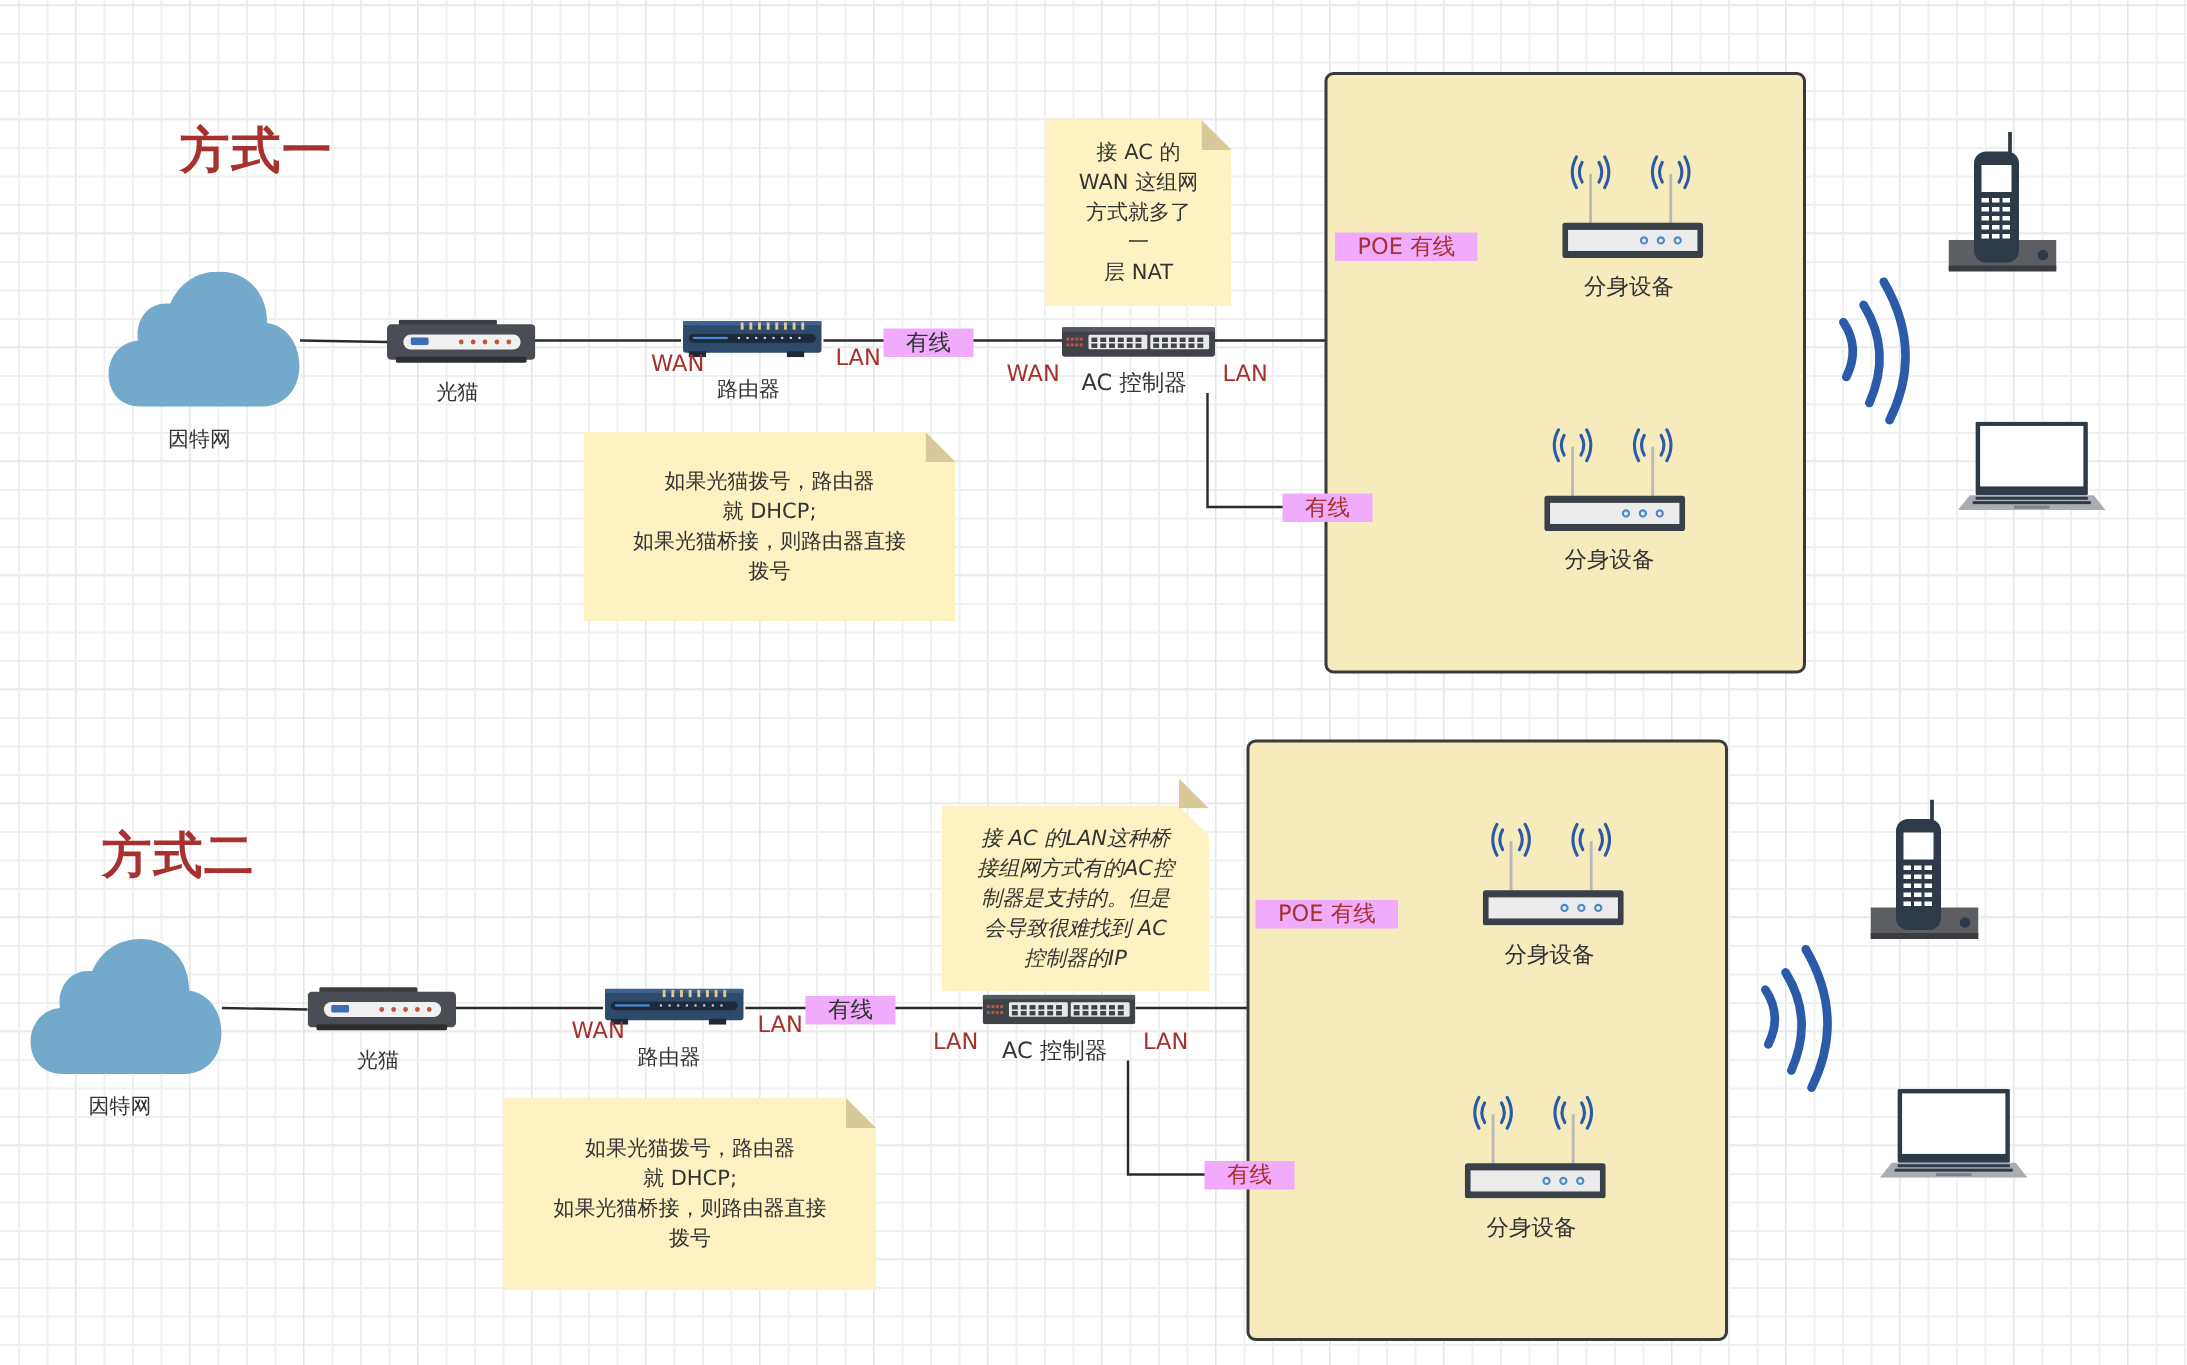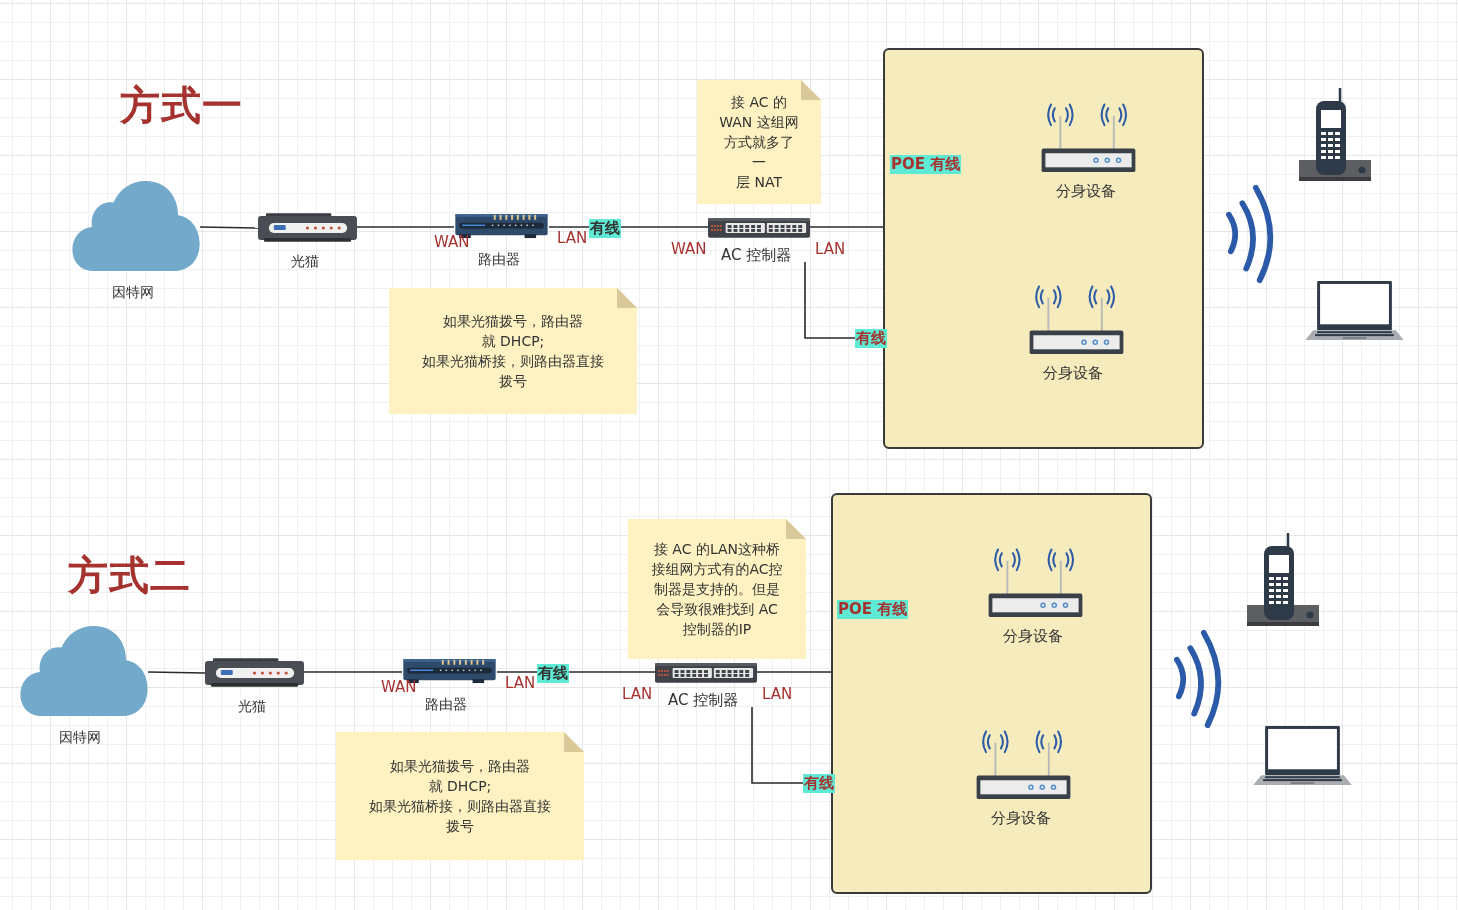--- a/index.html
+++ b/index.html
@@ -9,24 +9,24 @@
     background-image:
       linear-gradient(#e6e6e6 1px, transparent 1px),
       linear-gradient(90deg, #e6e6e6 1px, transparent 1px),
       linear-gradient(#f0f0f0 1px, transparent 1px),
       linear-gradient(90deg, #f0f0f0 1px, transparent 1px);
     background-size: 76px 76px, 76px 76px, 19px 19px, 19px 19px;
     background-position: 50px 3px, 50px 3px, 12px 3px, 12px 3px;
     font-family: "DejaVu Sans", "Liberation Sans", sans-serif;
   }
   svg.wires { position:absolute; left:0; top:0; width:1458px; height:910px; }
-  .title { position:absolute; font-family:"DejaVu Sans", sans-serif; font-weight:bold; font-size:40px; color:#a5322e; letter-spacing:1px; }
+  .title { position:absolute; font-family:"DejaVu Sans", sans-serif; font-weight:bold; font-size:33px; color:#a5322e; letter-spacing:1px; }
   .lbl { position:absolute; font-size:14px; color:#333; white-space:nowrap; }
   .red { position:absolute; font-size:15px; color:#a5322e; white-space:nowrap; }
-  .redbg { background:#5eead4; padding:0 1px;font-weight:bold; }
+  .redbg { background:#f0abfc; padding:0 15px; }
   .note {
     position:absolute; background:#fff2c2; color:#333; font-size:14px; line-height:20px;
     text-align:center; display:flex; align-items:center; justify-content:center;
     box-sizing:border-box; padding:6px 22px; white-space:pre-line;
     box-shadow: 1px 1px 2px rgba(0,0,0,0.05);
   }
   .note::after {
     content:""; position:absolute; right:0; top:0; width:0; height:0;
     border-style:solid; border-width:0 20px 20px 0;
     border-color: transparent #ffffff transparent transparent;
@@ -286,21 +286,21 @@
 <div class="lbl" style="left:425px; top:696px;">路由器</div>
 <div class="lbl redbg" style="left:537px; top:664px; font-size:15px;">有线</div>
 
 <svg class="icon" style="left:655px; top:663px; width:102px; height:20px;">
     <use href="#switch"></use>
   </svg>
 <div class="red" style="left:622px; top:685px;">LAN</div>
 <div class="lbl" style="left:668px; top:691px; font-size:15px;">AC 控制器</div>
 <div class="red" style="left:762px; top:685px;">LAN</div>
 
-<div class="note" style="left:628px; top:519px; width:178px; height:140px;">接 AC 的LAN这种桥
+<div class="note" style="left:628px; top:537px; width:178px; height:124px;font-style:italic;">接 AC 的LAN这种桥
 接组网方式有的AC控
 制器是支持的。但是
 会导致很难找到 AC
 控制器的IP</div>
 <div class="note" style="left:336px; top:732px; width:248px; height:128px;">如果光猫拨号，路由器
 就 DHCP;
 如果光猫桥接，则路由器直接
 拨号</div>
 
 <div class="zone" style="left:831px; top:493px; width:321px; height:401px;"></div>

